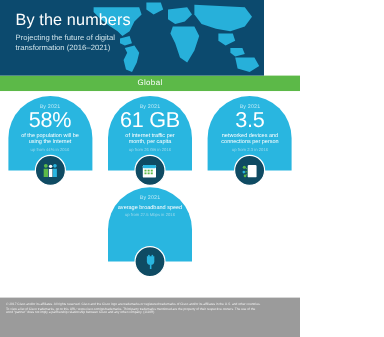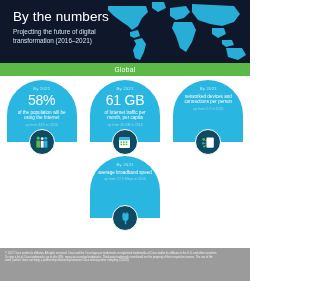--- a/index.html
+++ b/index.html
@@ -5,22 +5,22 @@
   html,body{margin:0;padding:0;}
   body{
     width:250px;height:281px;overflow:hidden;
     font-family:"Liberation Sans", sans-serif;
     background:#ffffff;
   }
   .page{position:relative;width:250px;height:281px;}
 
   
   .header{
-    position:relative;width:250px;height:63px;
-    background:#0f172a;overflow:hidden;
+    position:relative;width:220px;height:63px;
+    background:#0c4a6e;overflow:hidden;
   }
   .map{
     position:absolute;top:0;right:0;width:150px;height:63px;
     opacity:.95;
   }
   .map svg{display:block;width:150px;height:63px;}
   .header-text{position:absolute;left:13px;top:9px;z-index:3;}
   .title{
     color:#ffffff;font-size:13.5px;line-height:15px;
     font-weight:400;letter-spacing:.1px;white-space:nowrap;
@@ -57,21 +57,21 @@
     background:#29b6e0;
     border-top-left-radius:35px;border-top-right-radius:35px;
     box-sizing:border-box;
     padding:6px 5px 0 5px;
     text-align:center;
   }
   .kicker{
     color:#bfeaf7;font-size:4.4px;line-height:5.5px;letter-spacing:.15px;
   }
   .bignum{
-    color:#ffffff;font-size:14px;line-height:15px;
+    color:#ffffff;font-size:18px;line-height:15px;
     font-weight:400;margin-top:1px;letter-spacing:-.2px;
   }
   .desc{
     color:#ffffff;font-size:4.6px;line-height:5.6px;
     margin-top:2px;padding:0 3px;
   }
   .note{
     color:#9ed9ec;font-size:3.5px;line-height:4.6px;margin-top:2px;
   }
   .badge{
@@ -179,20 +179,21 @@
                 <rect x="8.6" y="8.7" width="1.7" height="1.5"></rect>
               </g>
             </svg>
           </span>
         </div>
       </div>
 
       <div class="card">
         <div class="arch">
           <div class="kicker">By 2021</div>
+          <div class="bignum">3.5</div>
           <div class="desc">networked devices and connections per person</div>
           <div class="note">up from 2.3 in 2016</div>
         </div>
         <div class="badge">
           <span>
             <svg width="15" height="15" viewBox="0 0 15 15" xmlns="http://www.w3.org/2000/svg">
               <rect x="5.4" y="2.4" width="7.4" height="10.4" rx="1" fill="#ffffff"></rect>
               <circle cx="2.6" cy="4.4" r="1.3" fill="#5cb948"></circle>
               <circle cx="2.2" cy="8.4" r="1.1" fill="#29b6e0"></circle>
               <circle cx="3.2" cy="11.6" r="1.1" fill="#5cb948"></circle>

